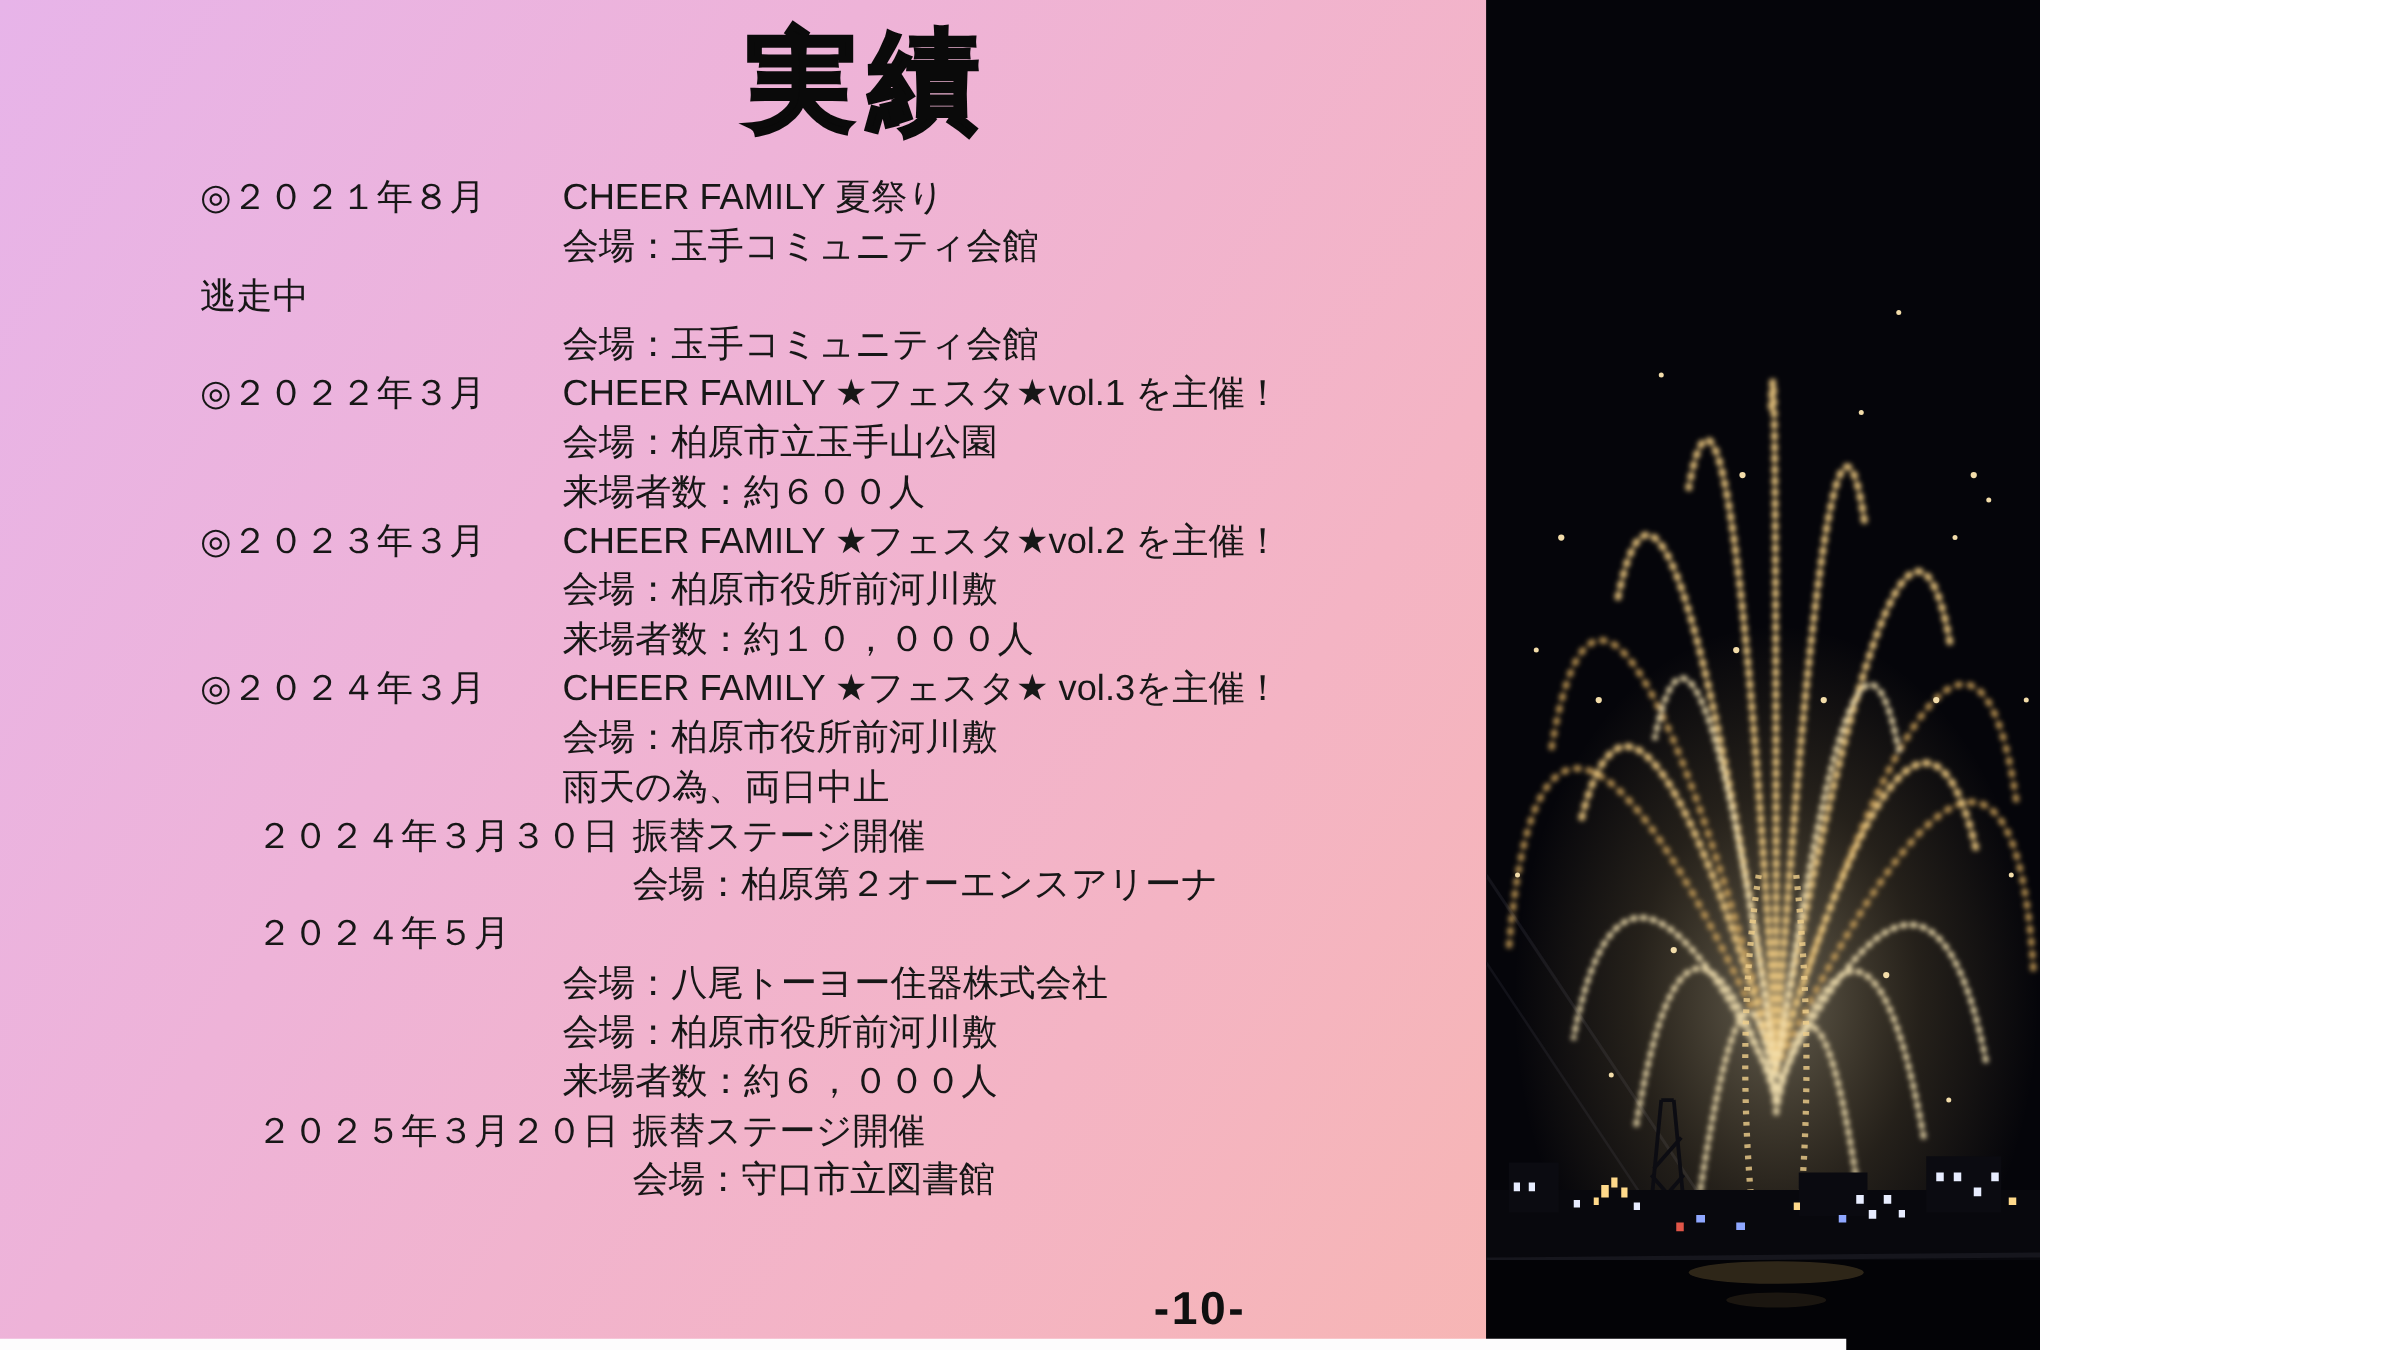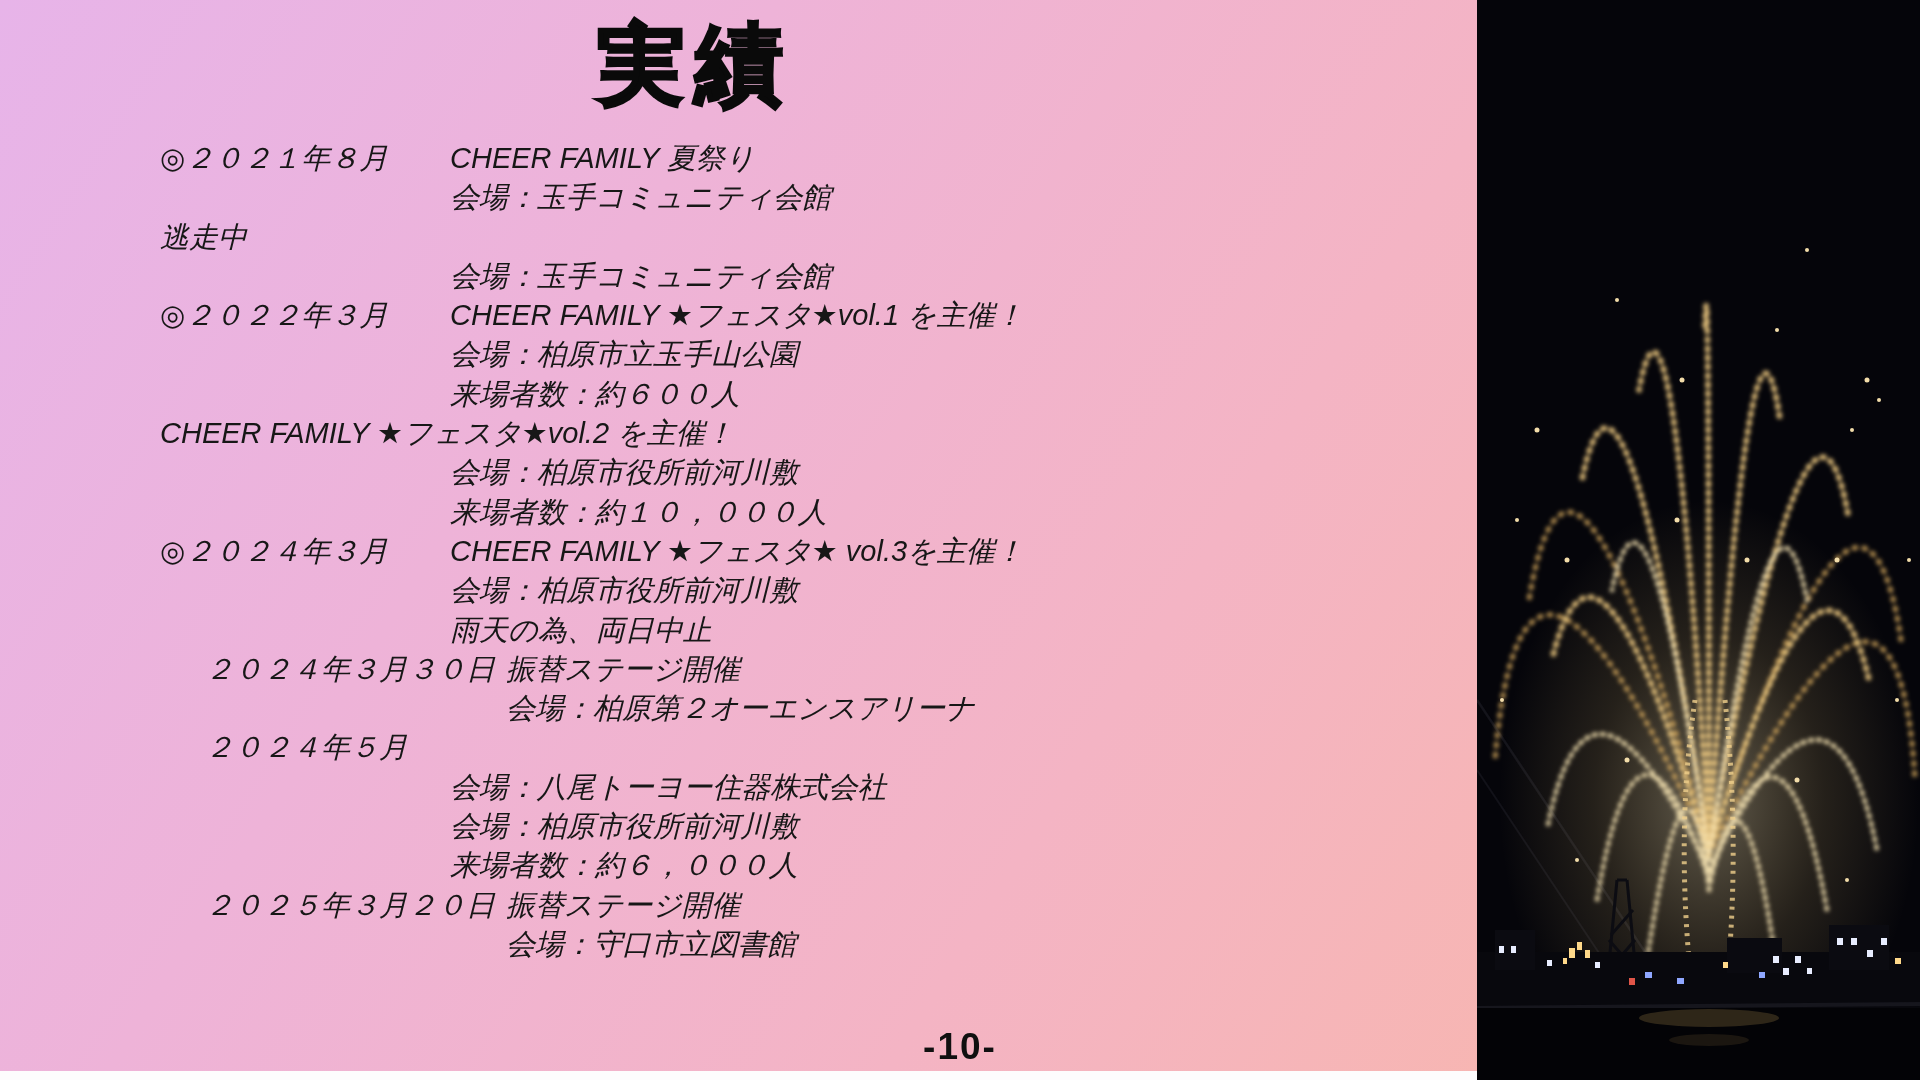--- a/index.html
+++ b/index.html
@@ -1,36 +1,36 @@
 <!DOCTYPE html>
 <html><head>
 <meta charset="utf-8">
 <style>
   html,body{margin:0;padding:0;background:#ffffff;}
   .slide{
     position:relative;
-    width:1920px;height:1080px;
+    width:1632px;height:1080px;
     overflow:hidden;
     background:linear-gradient(122deg,#e7b4e9 0%,#eeb3d8 30%,#f4b4c4 60%,#f9b7a6 100%);
     font-family:"Liberation Sans","DejaVu Sans",sans-serif;
     color:#171717;
   }
   .title{
     position:absolute;top:14px;left:0;width:1390px;
     text-align:center;
     font-size:88px;line-height:1.15;
     font-weight:900;
     letter-spacing:10px;
     color:#0a0a0a;
     -webkit-text-stroke:3px #0a0a0a;
   }
   .timeline{
     position:absolute;top:139px;left:160px;width:1230px;
   }
-  .row{display:flex;align-items:flex-start;height:39.3px;font-style:italic;}
+  .row{display:flex;align-items:flex-start;height:39.3px;}
   .row .date,.row .text{
     font-size:29px;line-height:39.3px;white-space:nowrap;
   }
   .row .date{flex:0 0 auto;}
   .row.k-main   .date{width:290px;}
   .row.k-detail .date{width:290px;}
   .row.k-alt      .date{width:346px;padding-left:45px;box-sizing:border-box;}
   .row.k-altshort .date{width:290px;padding-left:45px;box-sizing:border-box;}
   .row.k-altdetail .date{width:346px;}
   .pagenum{
@@ -76,20 +76,21 @@
     </div>
       <div class="row k-detail">
       <span class="date"></span>
       <span class="text">会場：柏原市立玉手山公園</span>
     </div>
       <div class="row k-detail">
       <span class="date"></span>
       <span class="text">来場者数：約６００人</span>
     </div>
       <div class="row k-main">
+      <span class="date">◎２０２３年３月</span>
       <span class="text">CHEER FAMILY ★フェスタ★vol.2 を主催！</span>
     </div>
       <div class="row k-detail">
       <span class="date"></span>
       <span class="text">会場：柏原市役所前河川敷</span>
     </div>
       <div class="row k-detail">
       <span class="date"></span>
       <span class="text">来場者数：約１０，０００人</span>
     </div>

